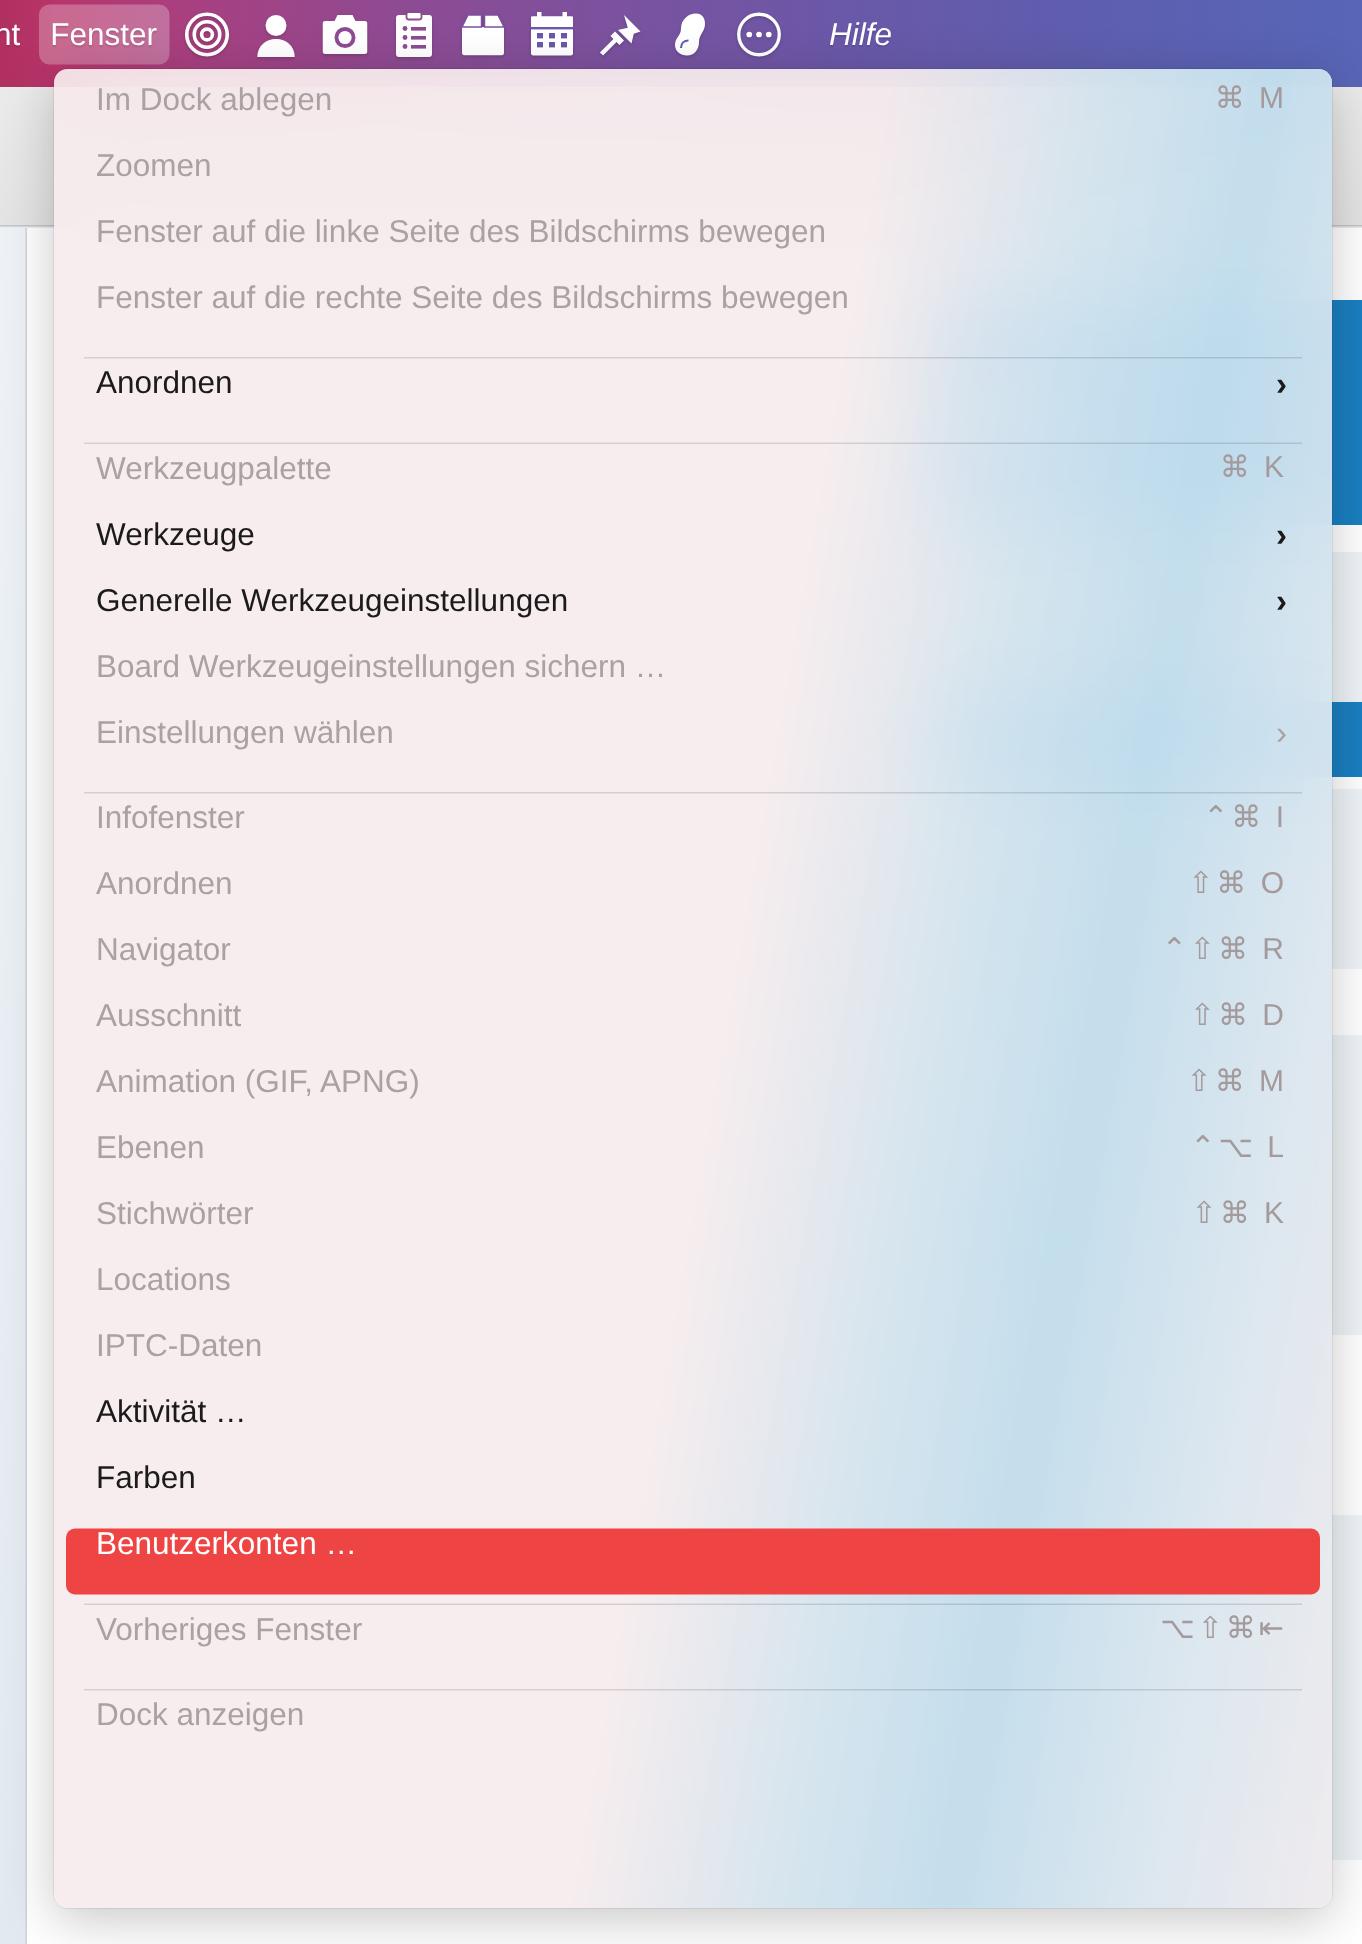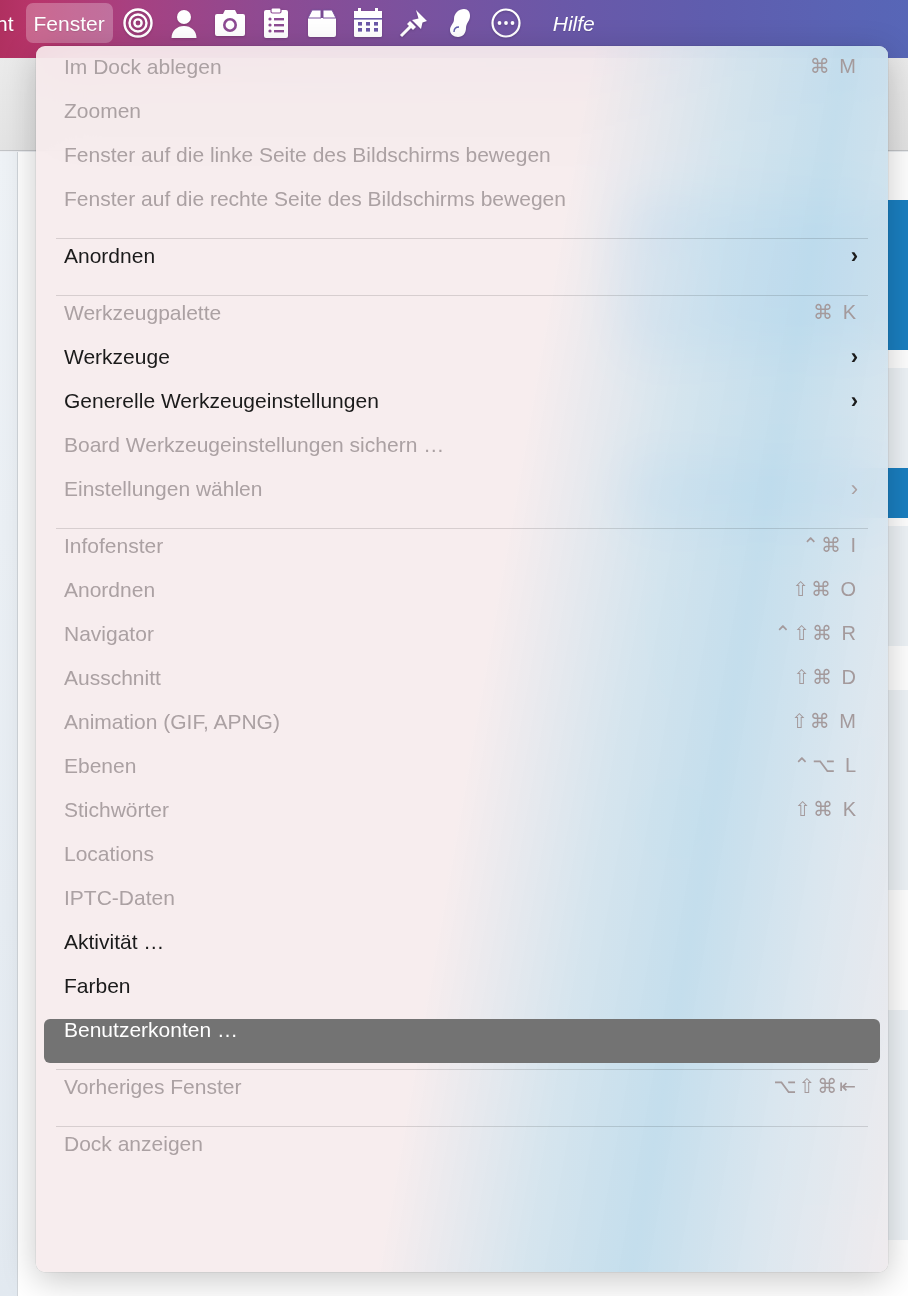--- a/index.html
+++ b/index.html
@@ -166,21 +166,21 @@
   }
   .mi .chev {
     font-size:22px;
     font-weight:bold;
     color:#1b1b1b;
     padding-right:2px;
     line-height:1;
   }
   .mi.disabled .chev { color:#aba1a3; font-weight:normal; }
   .mi.highlight {
-    background:#737373;
+    background:#ef4444;
     color:#ffffff;
   }
 
   .sep {
     height:1px;
     margin:6px 20px 6px 20px;
     background:rgba(0,0,0,.13);
   }
 </style>
 </head>

